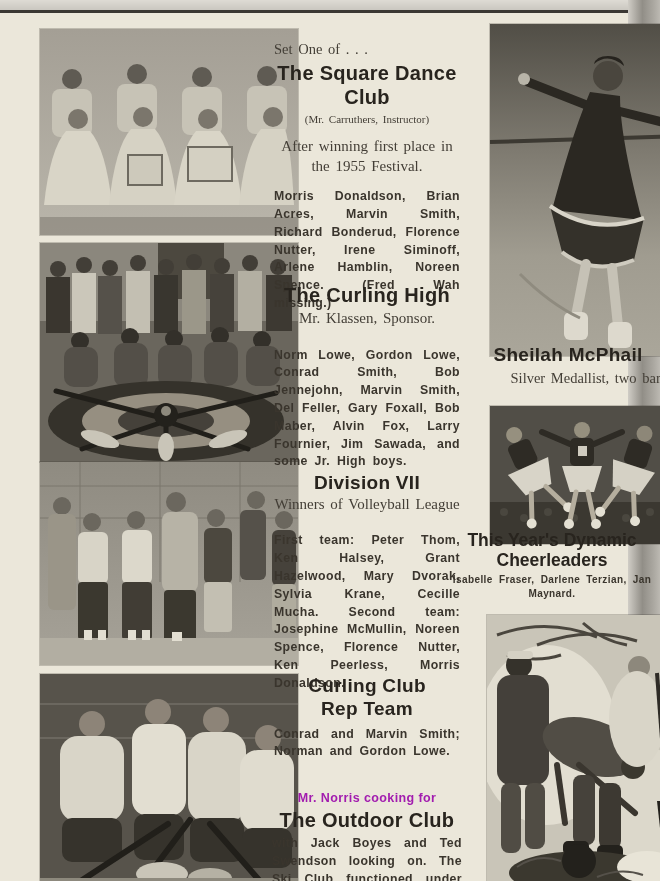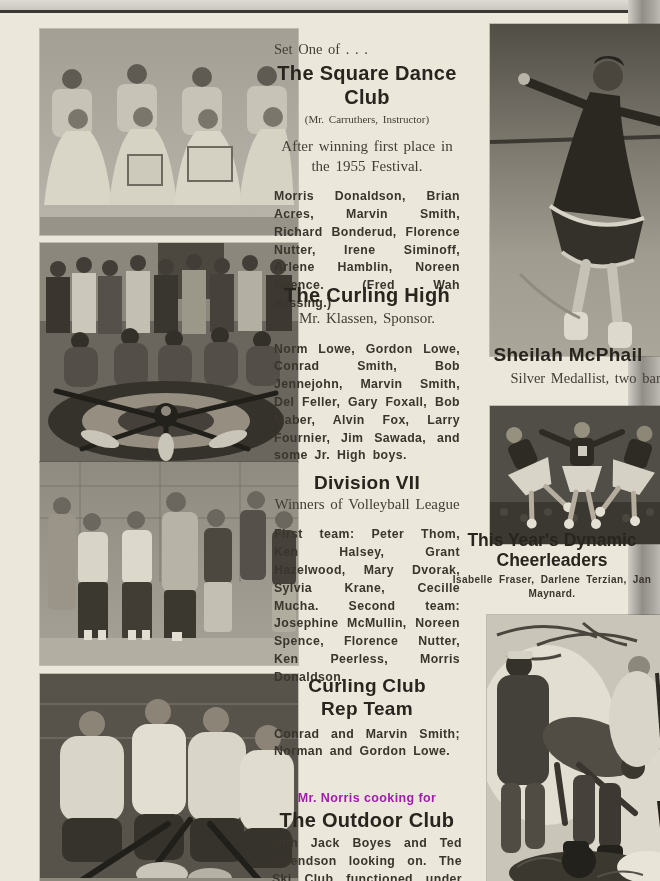--- a/index.html
+++ b/index.html
@@ -55,21 +55,21 @@
   }
   .kicker{text-align:left;margin-bottom:2px;font-size:14.5px;}
   .instructor{text-align:center;font-size:11px;margin-top:3px;font-family:Liberation Serif, serif;}
   .subtitle{text-align:center;margin-top:11px;font-size:15px;}
   .names{
     margin-top:12px;
     font-size:12.3px;font-weight:bold;line-height:1.45;
     letter-spacing:.4px;word-spacing:3px;
     text-align:justify;color:#3a352d;
   }
-  .sec-b .names,.sec-c .names{margin-top:12px;}
+  .sec-b .names,.sec-c .names{margin-top:18px;}
   .sec-d .names{margin-top:5px;text-align:justify;}
   .sec-e .kicker-bold{font-size:12.5px;font-weight:bold;text-align:center;letter-spacing:.4px;margin-bottom:3px;color:#a21caf;}
   .sec-e .names{margin-top:3px;}
   .cap-skater .detail{font-size:14.5px;margin-top:2px;text-align:right;}
   .cap-cheer .names{margin-top:3px;font-size:10px;text-align:center;line-height:1.35;}
 </style>
 </head>
 <body>
 
 <div class="page">

